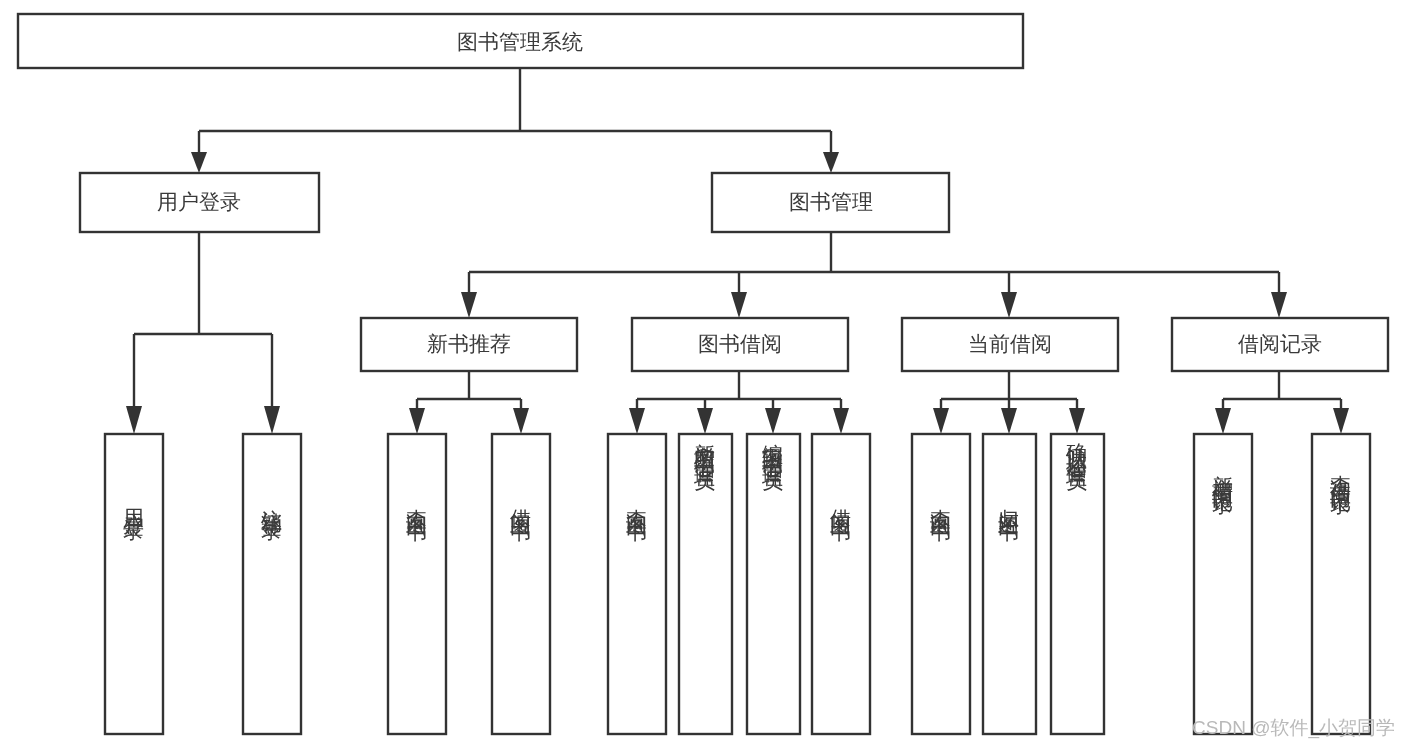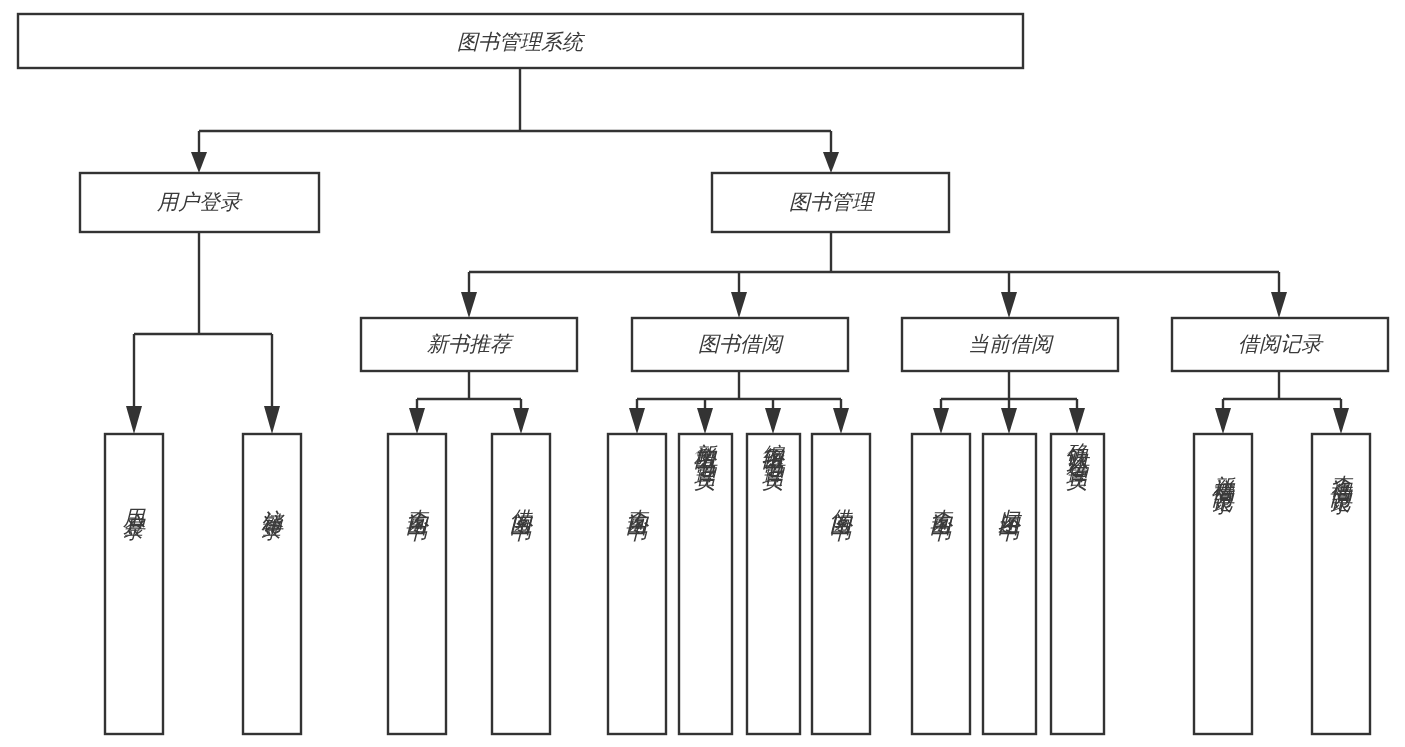--- a/index.html
+++ b/index.html
@@ -9,21 +9,20 @@
   }
   body {
     font-family: "Liberation Sans", "DejaVu Sans", sans-serif;
   }
   #diagram-root {
     position: relative;
     width: 1405px;
     height: 747px;
     background: #ffffff;
     overflow: hidden;
-    font-style: italic;
   }
   svg#tree-svg {
     position: absolute;
     left: 0;
     top: 0;
     width: 1405px;
     height: 747px;
   }
   .node-box {
     fill: #ffffff;
@@ -226,14 +225,15 @@
       <rect class="node-box" x="1194" y="434" width="58" height="300"></rect>
       <text class="leaf-label" x="1223" y="470">新增借阅记录</text>
     </g>
     <g>
       <rect class="node-box" x="1312" y="434" width="58" height="300"></rect>
       <text class="leaf-label" x="1341" y="470">查询借阅记录</text>
     </g>
 
   </svg>
 
+  <div class="watermark">CSDN @软件_小贺同学</div>
 
 </div>
 
 </body></html>

